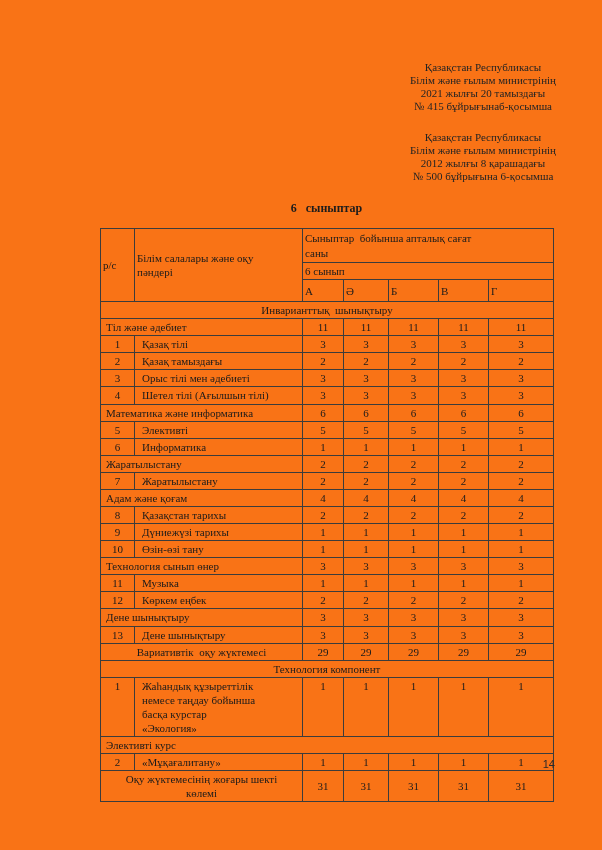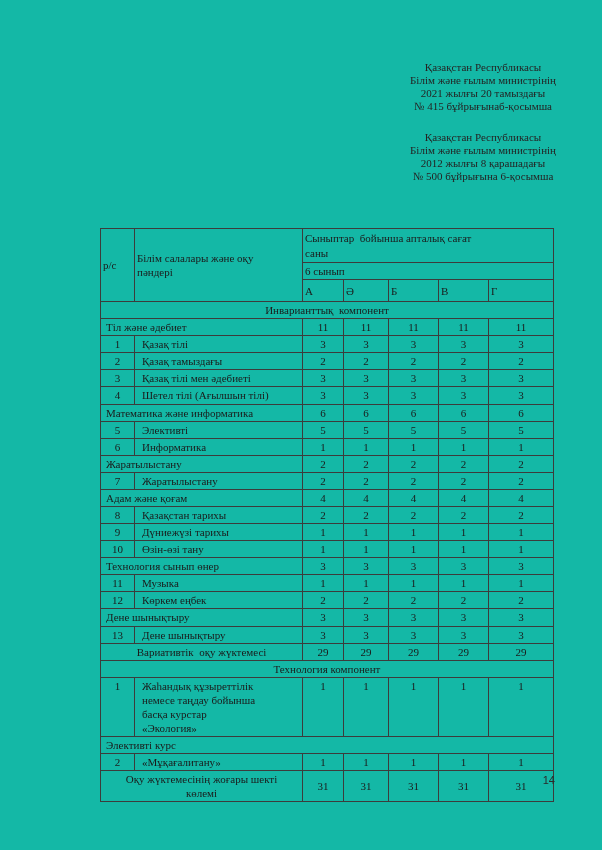--- a/index.html
+++ b/index.html
@@ -6,21 +6,21 @@
   body {
     width:602px; height:850px;
     background:#f6f6f4;
     font-family:"Liberation Serif", serif;
     color:#1c1c1c;
     position:relative;
     overflow:hidden;
   }
   .page {
     position:absolute; inset:0;
-    background:#14b8a6;
+    background:#f97316;
   }
   .hdr-block {
     position:absolute;
     right:46px;
     text-align:center;
     font-size:11px;
     line-height:13px;
     color:#242424;
   }
   .hdr-block.first  { top:61px; }
@@ -59,21 +59,20 @@
   thead td { vertical-align:top; text-align:left; }
   tbody tr { height:17px; }
   tbody tr.vtop td { vertical-align:top; }
   td.subject-cell { padding-left:7px !important; }
   .page-number {
     position:absolute;
     top:758px; right:47px;
     font-size:11px;
     font-family:"Liberation Sans", sans-serif;
     color:#2a2a2a;
-    margin-top:16px;
   }
 </style>
 </head>
 <body>
 
 <div class="page">
 
   <div class="hdr-block first">
     <div>Қазақстан Республикасы</div>
     <div>Білім және ғылым министрінің</div>
@@ -81,20 +80,21 @@
     <div>№ 415 бұйрығынаб-қосымша</div>
   </div>
 
   <div class="hdr-block second">
     <div>Қазақстан Республикасы</div>
     <div>Білім және ғылым министрінің</div>
     <div>2012 жылғы 8 қарашадағы</div>
     <div>№ 500 бұйрығына 6-қосымша</div>
   </div>
 
+  <div class="doc-title">6   сыныптар</div>
 
   <table class="curriculum">
     <colgroup>
       <col style="width:34px">
       <col style="width:168px">
       <col style="width:41px">
       <col style="width:45px">
       <col style="width:50px">
       <col style="width:50px">
       <col style="width:65px">
@@ -113,21 +113,21 @@
       <tr class="h3">
         <td class="b">А</td>
         <td class="b">Ә</td>
         <td class="b">Б</td>
         <td class="b">В</td>
         <td class="b">Г</td>
       </tr>
     </thead>
     <tbody>
         <tr>
-          <td class="b c" colspan="7">Инварианттық  компонент</td>
+          <td class="b c" colspan="7">Инварианттық  шынықтыру</td>
         </tr>
         <tr>
           <td class="b l" colspan="2">Тіл және әдебиет</td>
           <td class="b c">11</td>
           <td class="b c">11</td>
           <td class="b c">11</td>
           <td class="b c">11</td>
           <td class="b c">11</td>
         </tr>
         <tr>
@@ -143,21 +143,21 @@
           <td class="c">2</td>
           <td class="l subject-cell">Қазақ тамыздағы</td>
           <td class="c">2</td>
           <td class="c">2</td>
           <td class="c">2</td>
           <td class="c">2</td>
           <td class="c">2</td>
         </tr>
         <tr>
           <td class="c">3</td>
-          <td class="l subject-cell">Қазақ тілі мен әдебиеті</td>
+          <td class="l subject-cell">Орыс тілі мен әдебиеті</td>
           <td class="c">3</td>
           <td class="c">3</td>
           <td class="c">3</td>
           <td class="c">3</td>
           <td class="c">3</td>
         </tr>
         <tr>
           <td class="c">4</td>
           <td class="l subject-cell">Шетел тілі (Ағылшын тілі)</td>
           <td class="c">3</td>

